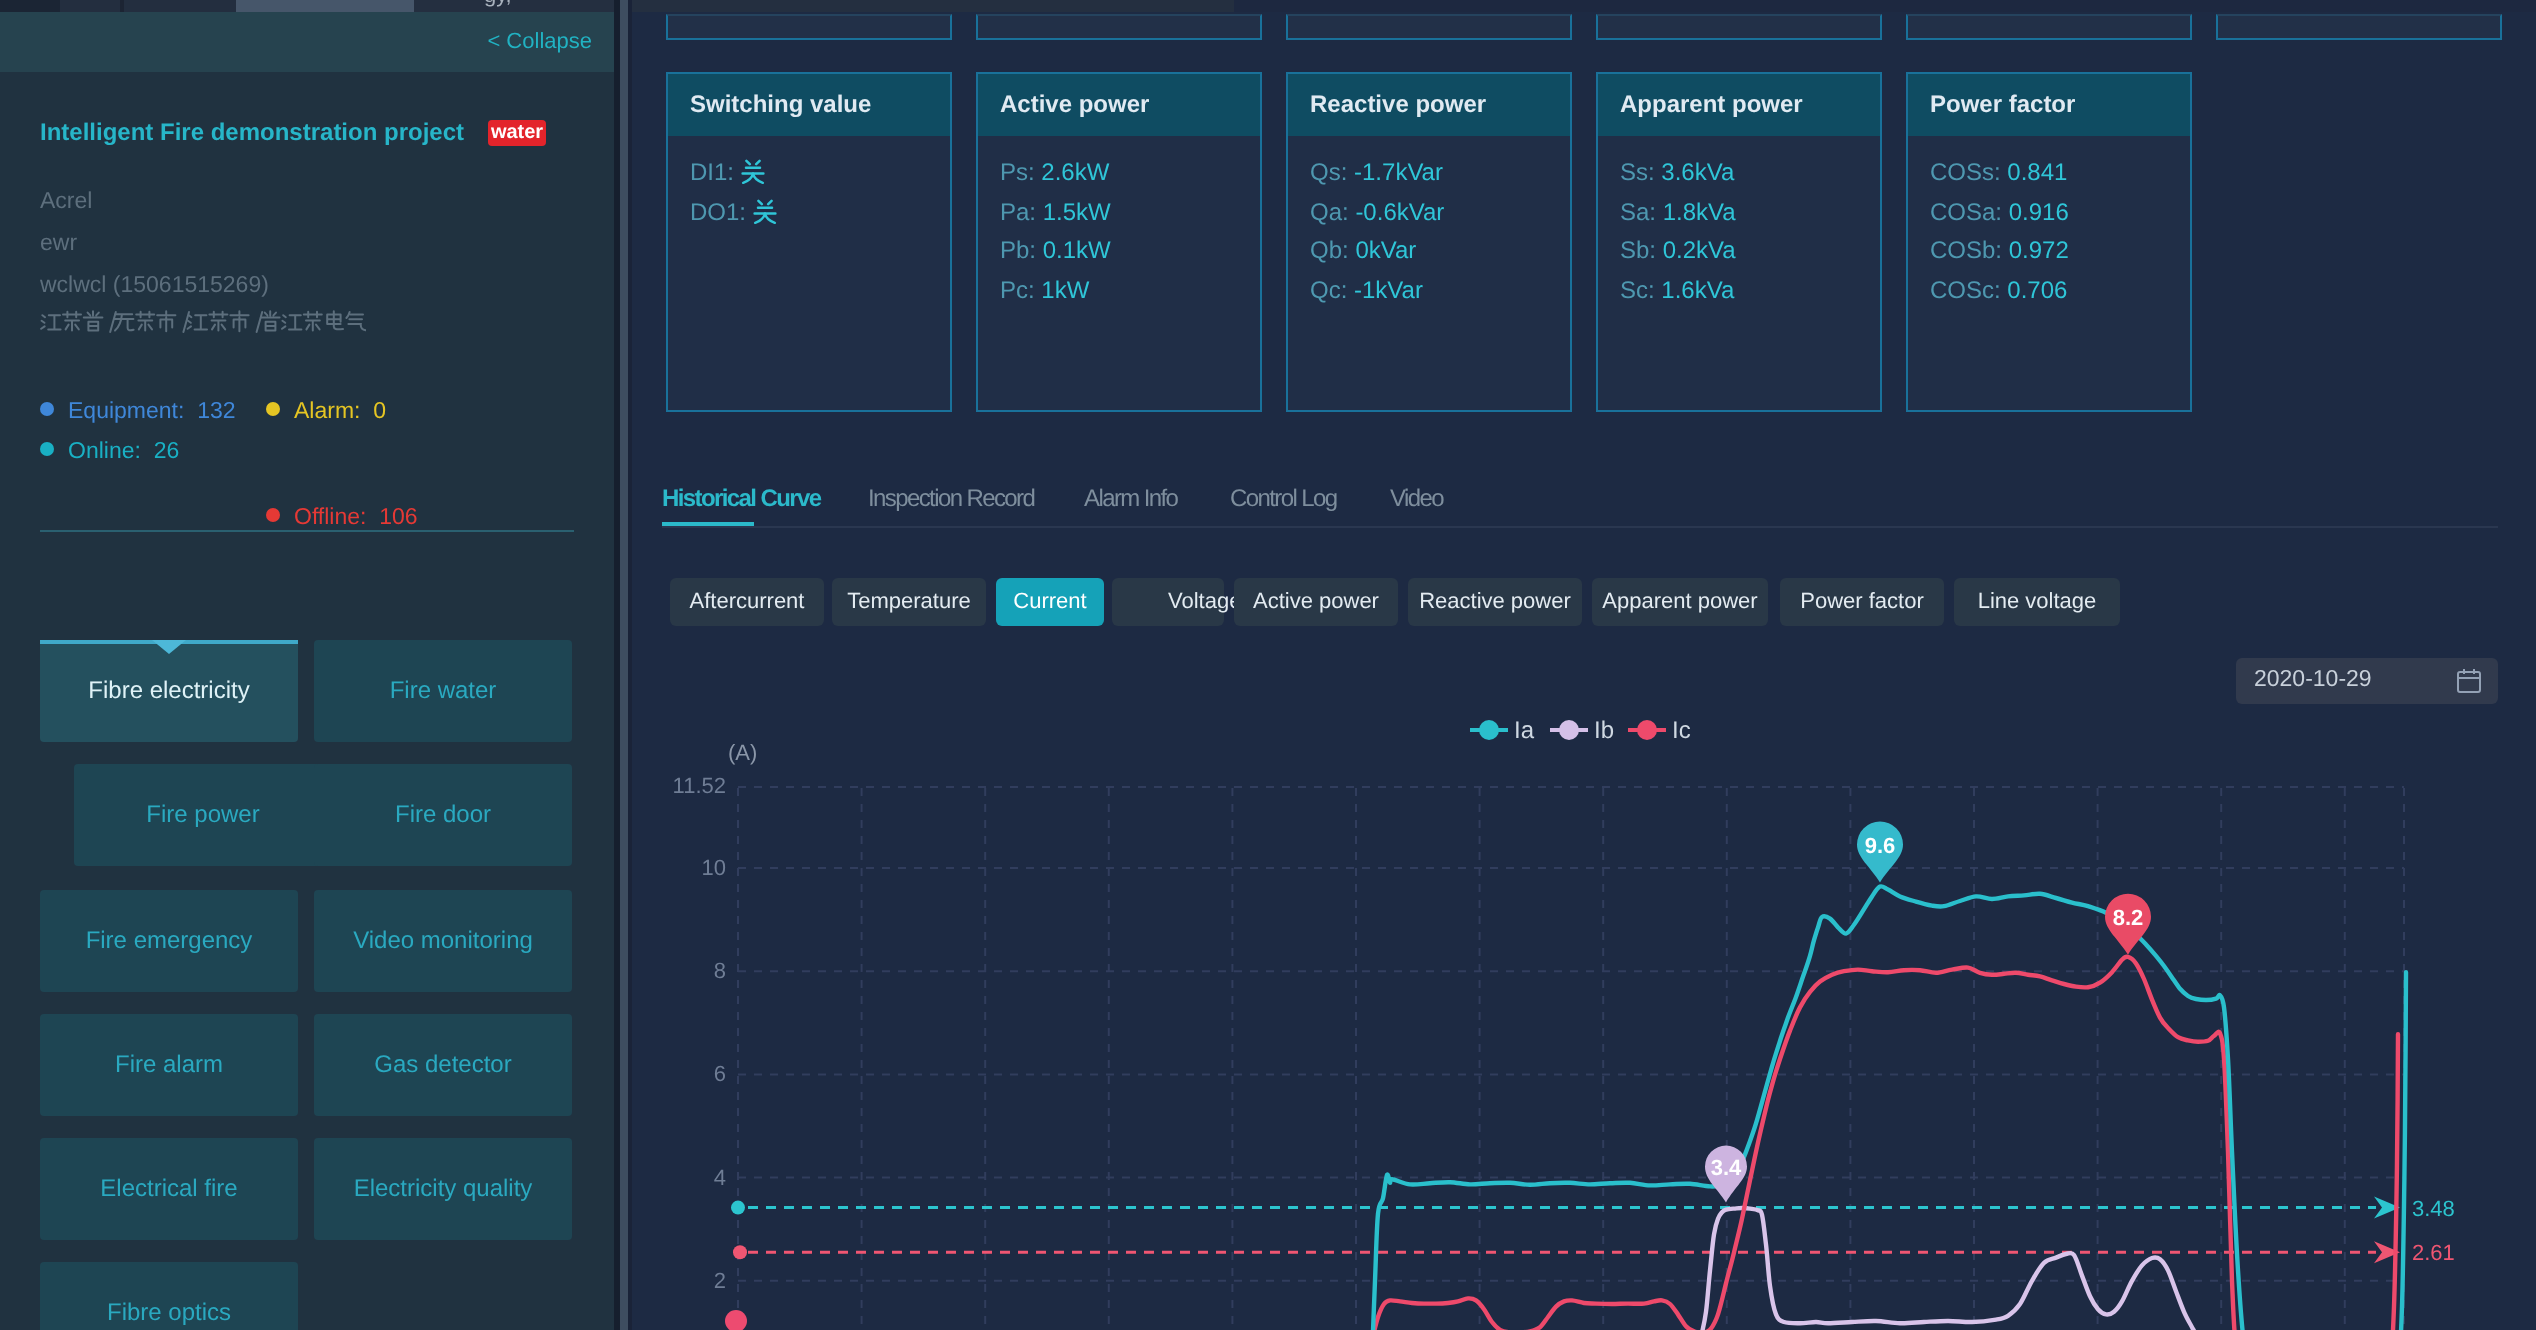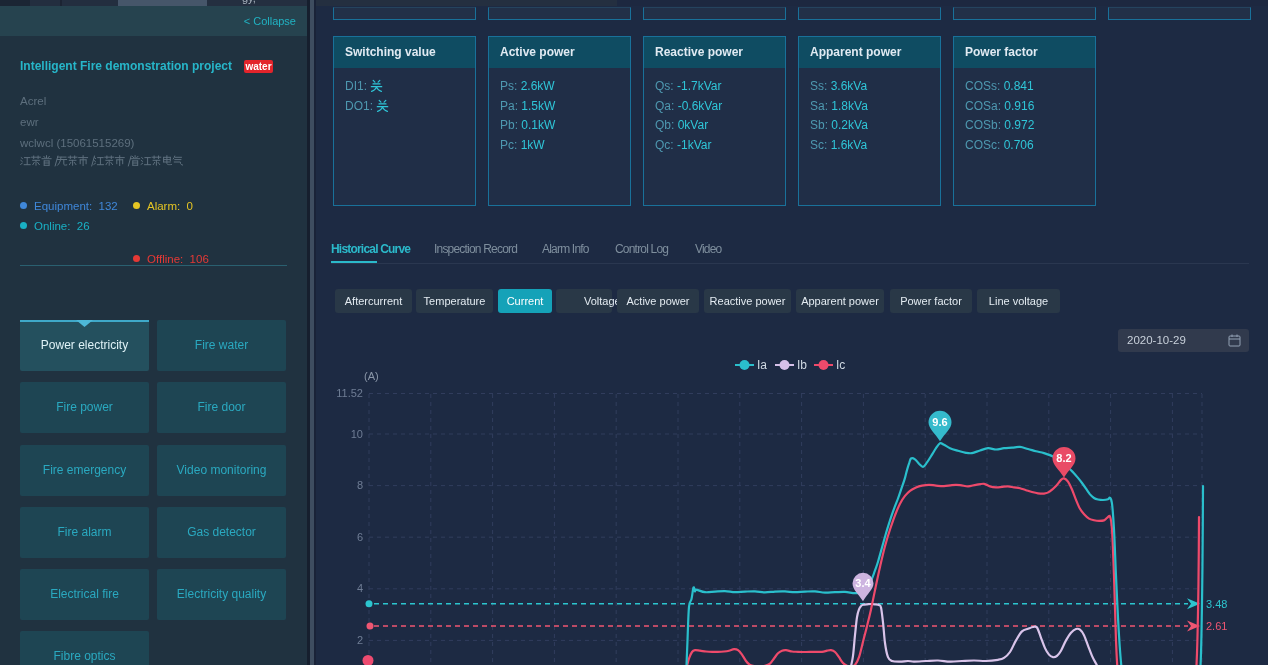--- a/index.html
+++ b/index.html
@@ -277,23 +277,23 @@
     <div class="stat" style="left:133px;top:200px;color:#e5c523;"><span class="dot" style="background:#e5c523;"></span>Alarm:&nbsp; 0</div>
     <div class="stat" style="left:20px;top:220px;color:#19b0c4;"><span class="dot" style="background:#19b0c4;"></span>Online:&nbsp; 26</div>
     <div class="stat" style="left:133px;top:220px;color:#e53935;margin-top:33px;"><span class="dot" style="background:#e53935;"></span>Offline:&nbsp; 106</div>
     <div id="sep"></div>
 
     <div class="sbtn on" style="left:20px;top:320px;">
       <svg width="129" height="8" viewBox="0 0 129 8" style="position:absolute;left:0;top:0;">
         <rect x="0" y="0" width="129" height="2" fill="#3fa9c9"></rect>
         <polygon points="56,0 73,0 64.5,7" fill="#4db8d8"></polygon>
       </svg>
-      <span>Power electricity</span></div>
+      <span>Fibre electricity</span></div>
     <div class="sbtn" style="left:157px;top:320px;"><span>Fire water</span></div>
-    <div class="sbtn" style="left:20px;top:382px;"><span>Fire power</span></div>
+    <div class="sbtn" style="left:37px;top:382px;"><span>Fire power</span></div>
     <div class="sbtn" style="left:157px;top:382px;"><span>Fire door</span></div>
     <div class="sbtn" style="left:20px;top:445px;"><span>Fire emergency</span></div>
     <div class="sbtn" style="left:157px;top:445px;"><span>Video monitoring</span></div>
     <div class="sbtn" style="left:20px;top:507px;"><span>Fire alarm</span></div>
     <div class="sbtn" style="left:157px;top:507px;"><span>Gas detector</span></div>
     <div class="sbtn" style="left:20px;top:569px;"><span>Electrical fire</span></div>
     <div class="sbtn" style="left:157px;top:569px;"><span>Electricity quality</span></div>
     <div class="sbtn" style="left:20px;top:631px;"><span>Fibre optics</span></div>
   </div>
 

